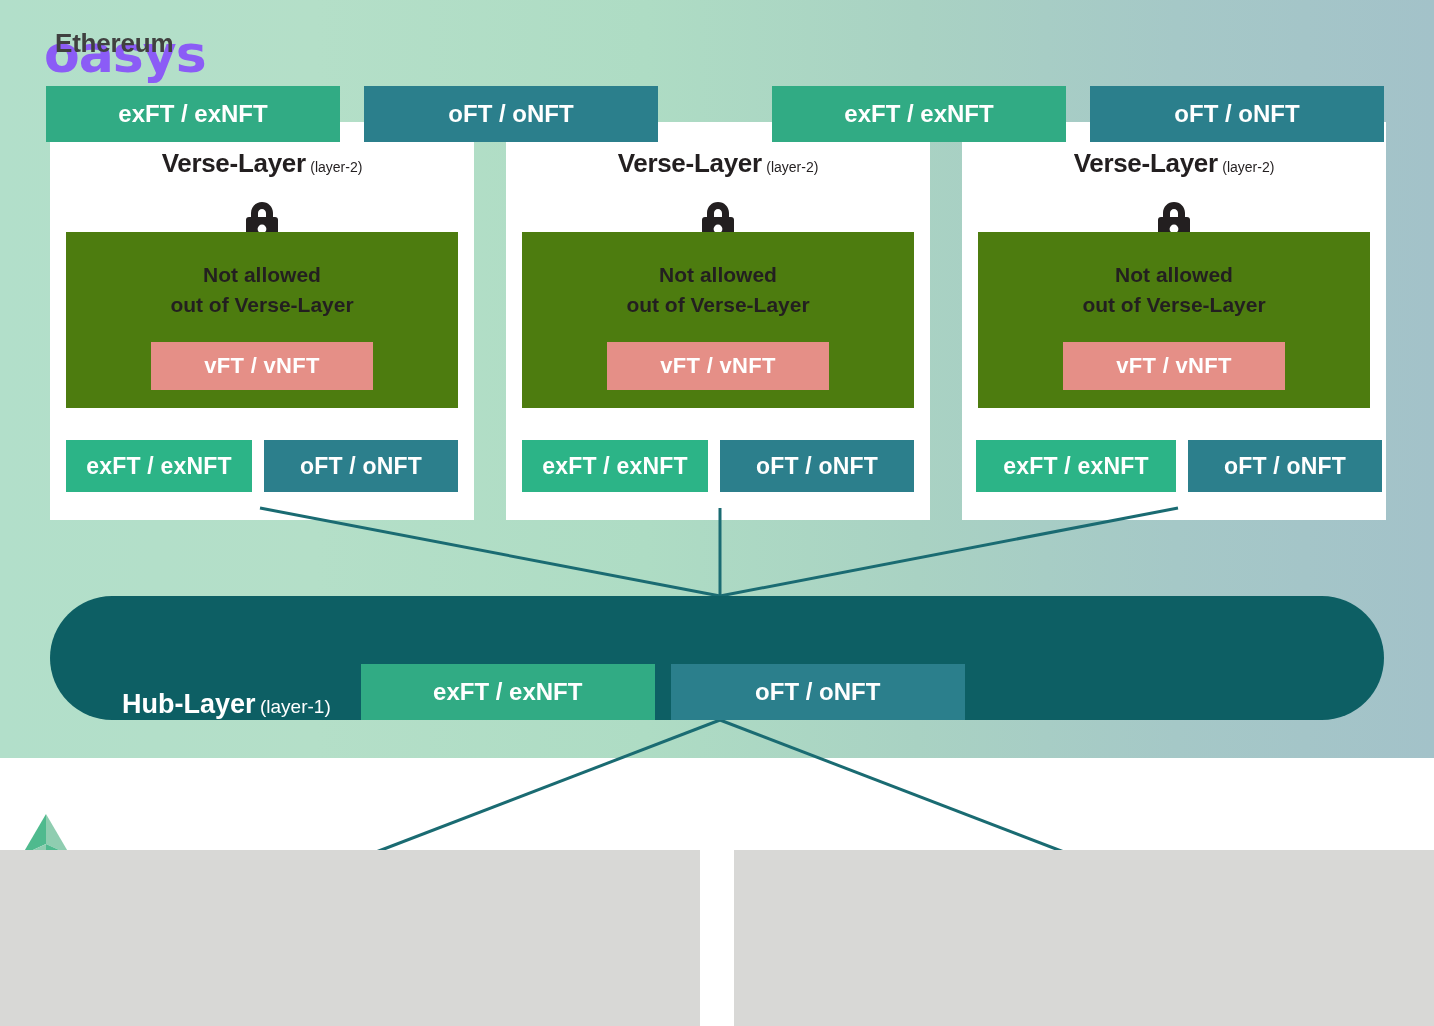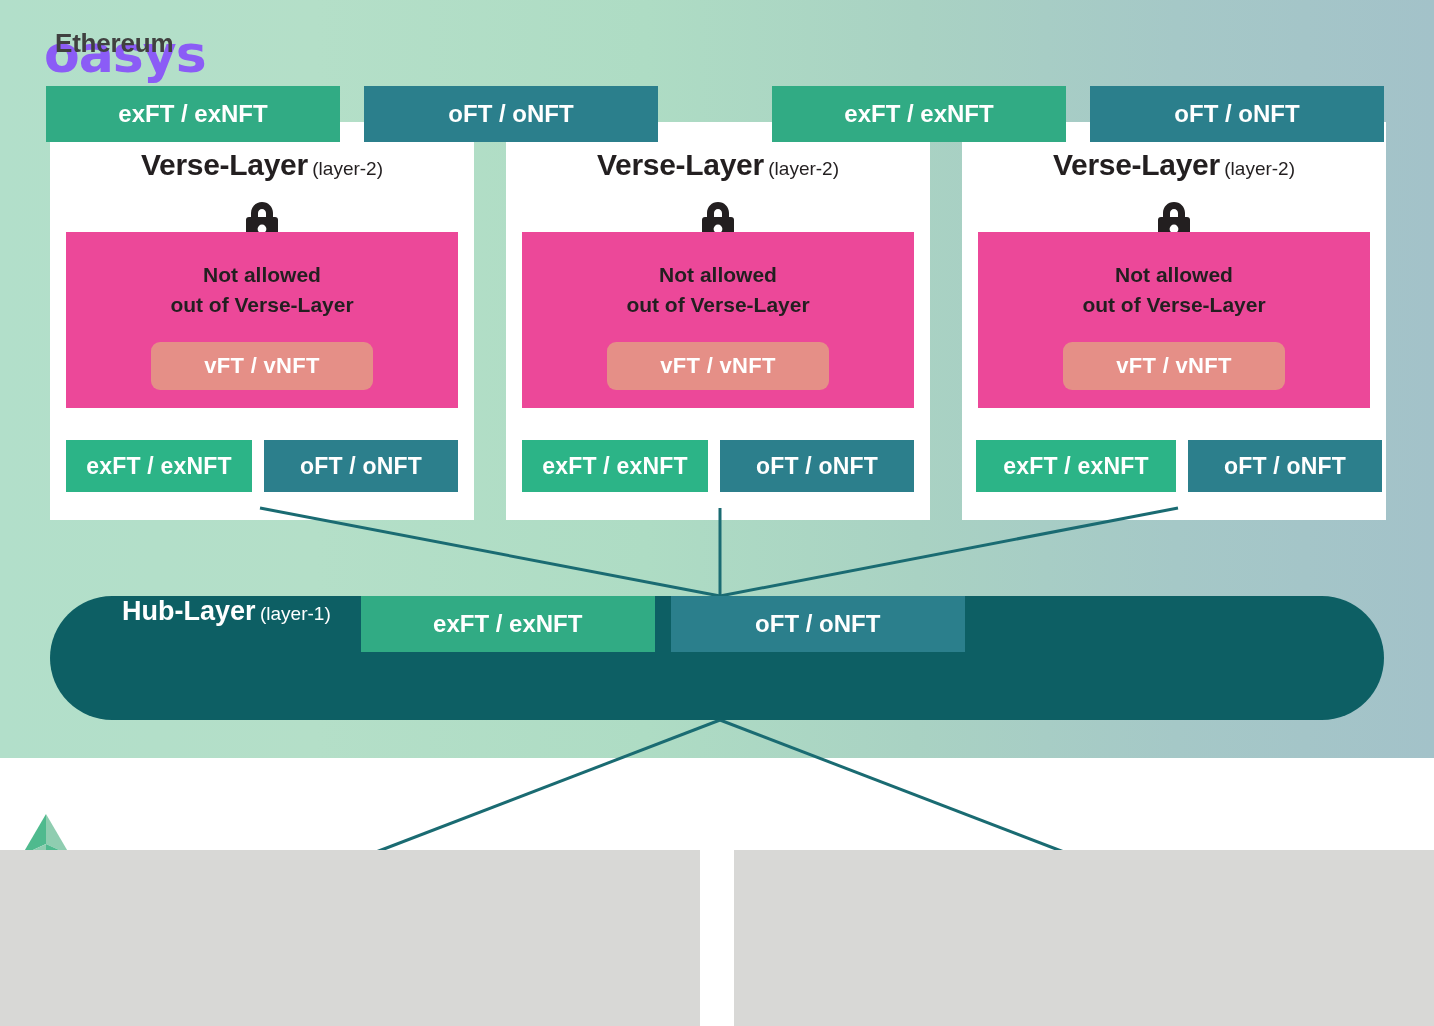--- a/index.html
+++ b/index.html
@@ -55,45 +55,45 @@
   .verse-title {
     position: absolute;
     top: 26px;
     left: 0;
     width: 100%;
     text-align: center;
     white-space: nowrap;
     color: #231f20;
   }
   .verse-title .t-main {
-    font-size: 30px;
+    font-size: 26px;
     font-weight: bold;
     letter-spacing: -0.3px;
   }
   .verse-title .t-sub {
-    font-size: 19px;
+    font-size: 14px;
     font-weight: normal;
   }
 
   .lock-icon {
     position: absolute;
     top: 76px;
     left: 50%;
     transform: translateX(-50%);
     width: 46px;
     height: 46px;
   }
 
   .pink-panel {
     position: absolute;
     left: 16px;
     top: 110px;
     width: 392px;
     height: 176px;
-    background: #ec4899;
+    background: #4d7c0f;
   }
   .pink-text {
     position: absolute;
     top: 28px;
     left: 0;
     width: 100%;
     text-align: center;
     font-size: 21px;
     font-weight: bold;
     color: #231f20;
@@ -107,21 +107,20 @@
     width: 222px;
     height: 48px;
     background: #e58f87;
     color: #ffffff;
     font-size: 22px;
     font-weight: bold;
     display: flex;
     align-items: center;
     justify-content: center;
     letter-spacing: 0.3px;
-    border-radius: 9px;
   }
 
   .card-badges {
     position: absolute;
     left: 16px;
     bottom: 28px;
     width: 392px;
     height: 52px;
   }
   .badge-green, .badge-teal {
@@ -158,21 +157,21 @@
   
   #hub-layer {
     position: absolute;
     left: 50px;
     top: 596px;
     width: 1334px;
     height: 124px;
     background: #0d5f64;
     border-radius: 62px;
     display: flex;
-    align-items: flex-start;
+    align-items: flex-end;
   }
   #hub-title {
     margin-left: 72px;
     color: #ffffff;
     white-space: nowrap;
   }
   #hub-title .t-main {
     font-size: 27px;
     font-weight: bold;
   }

